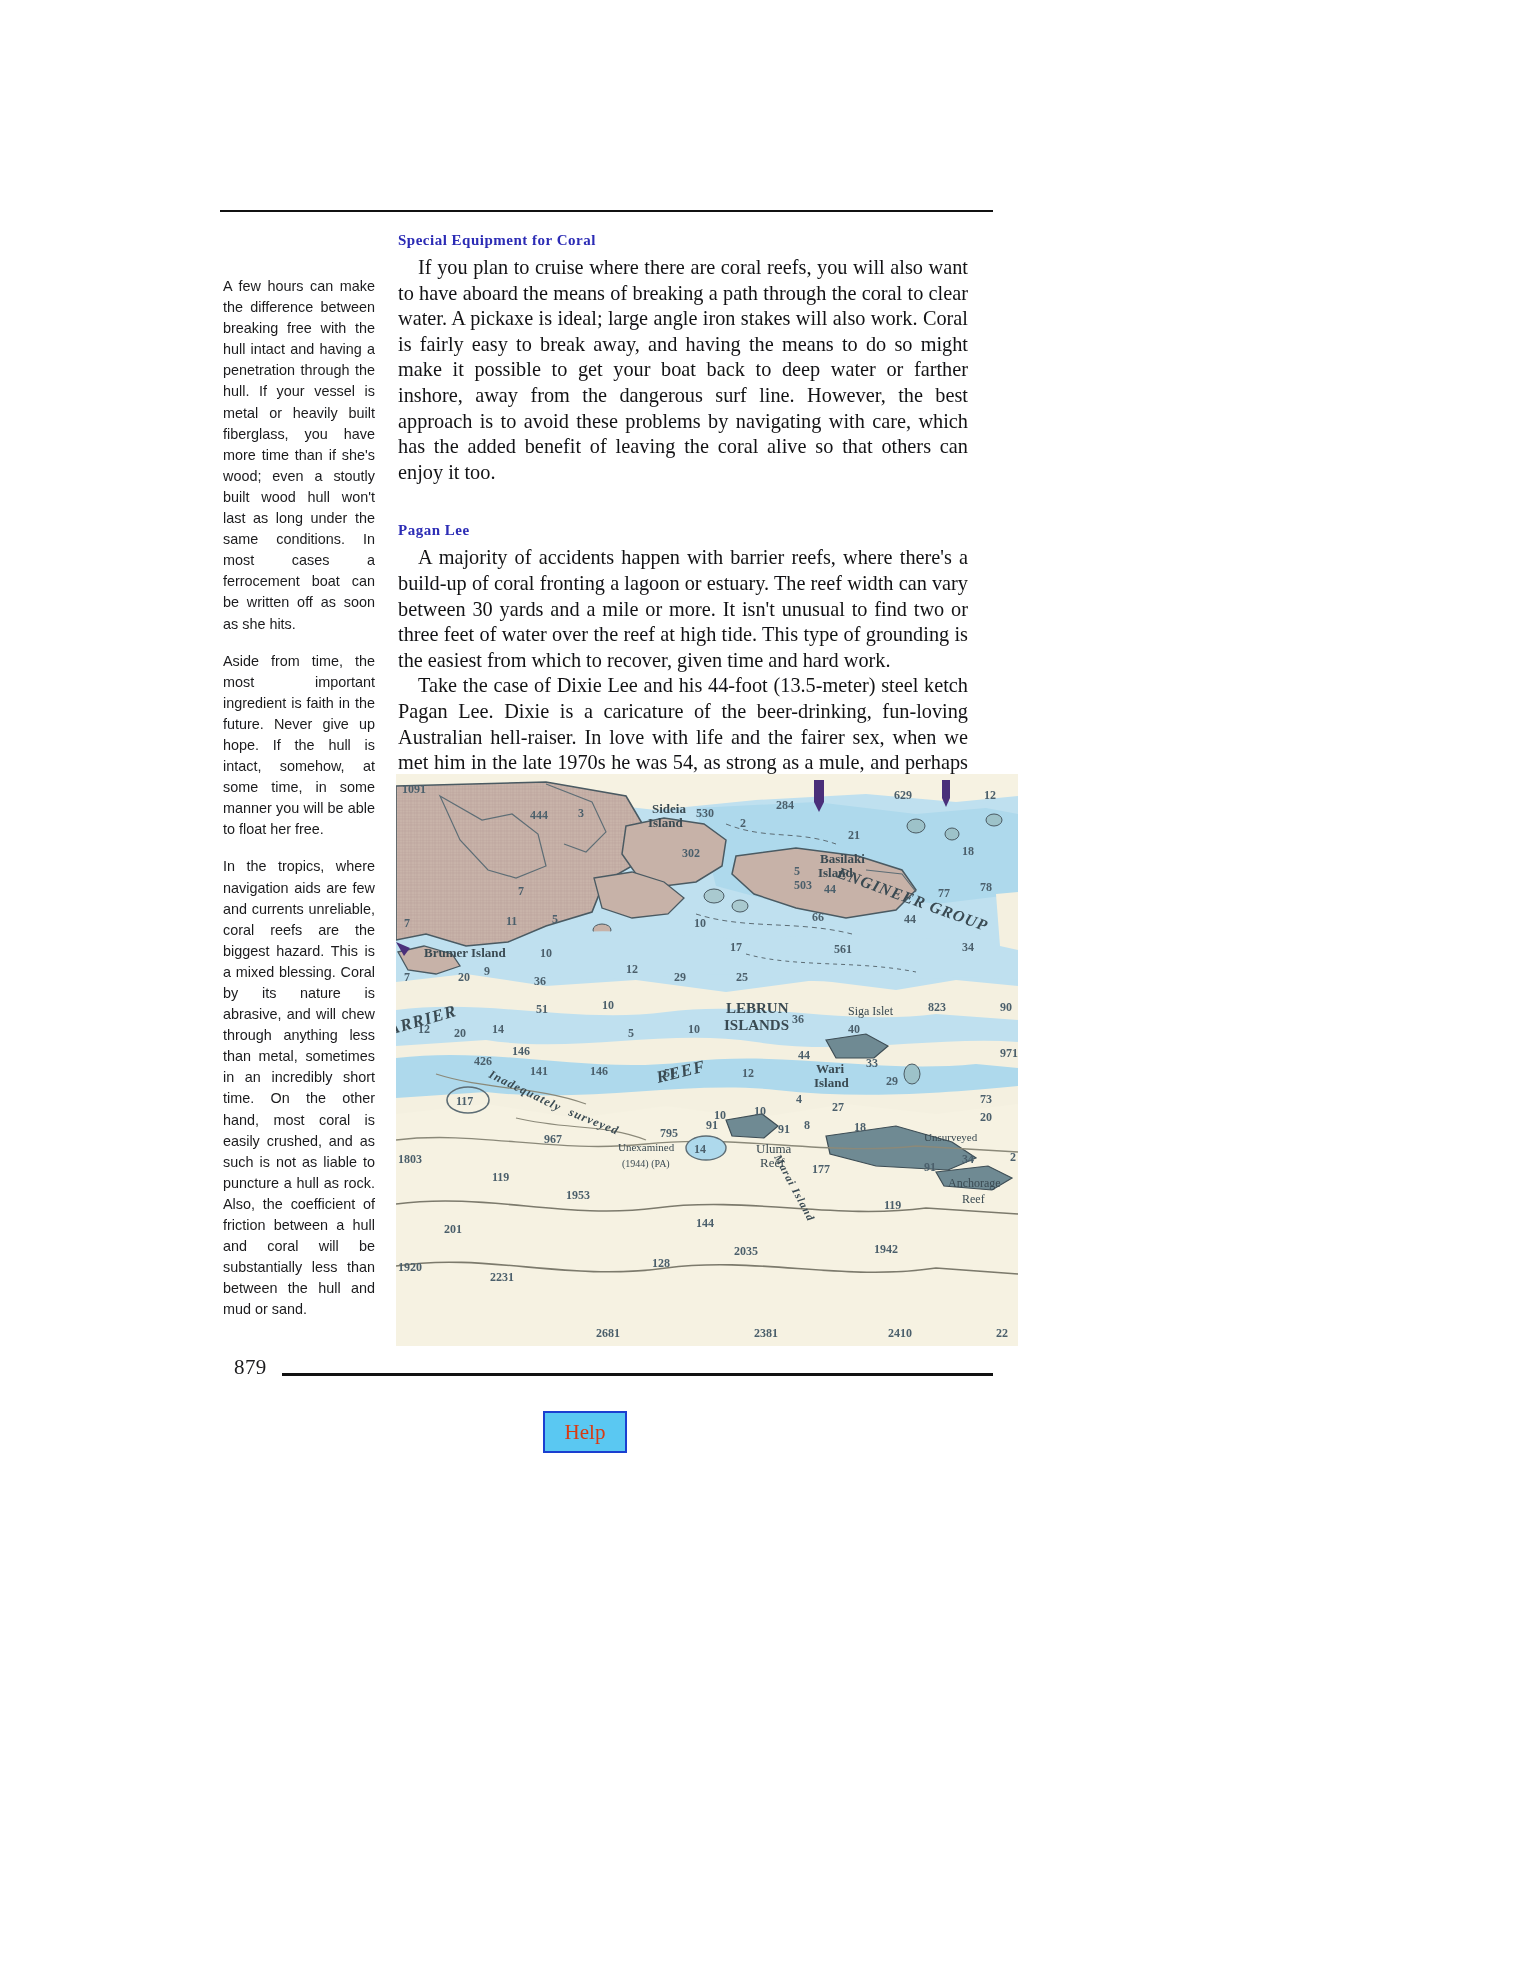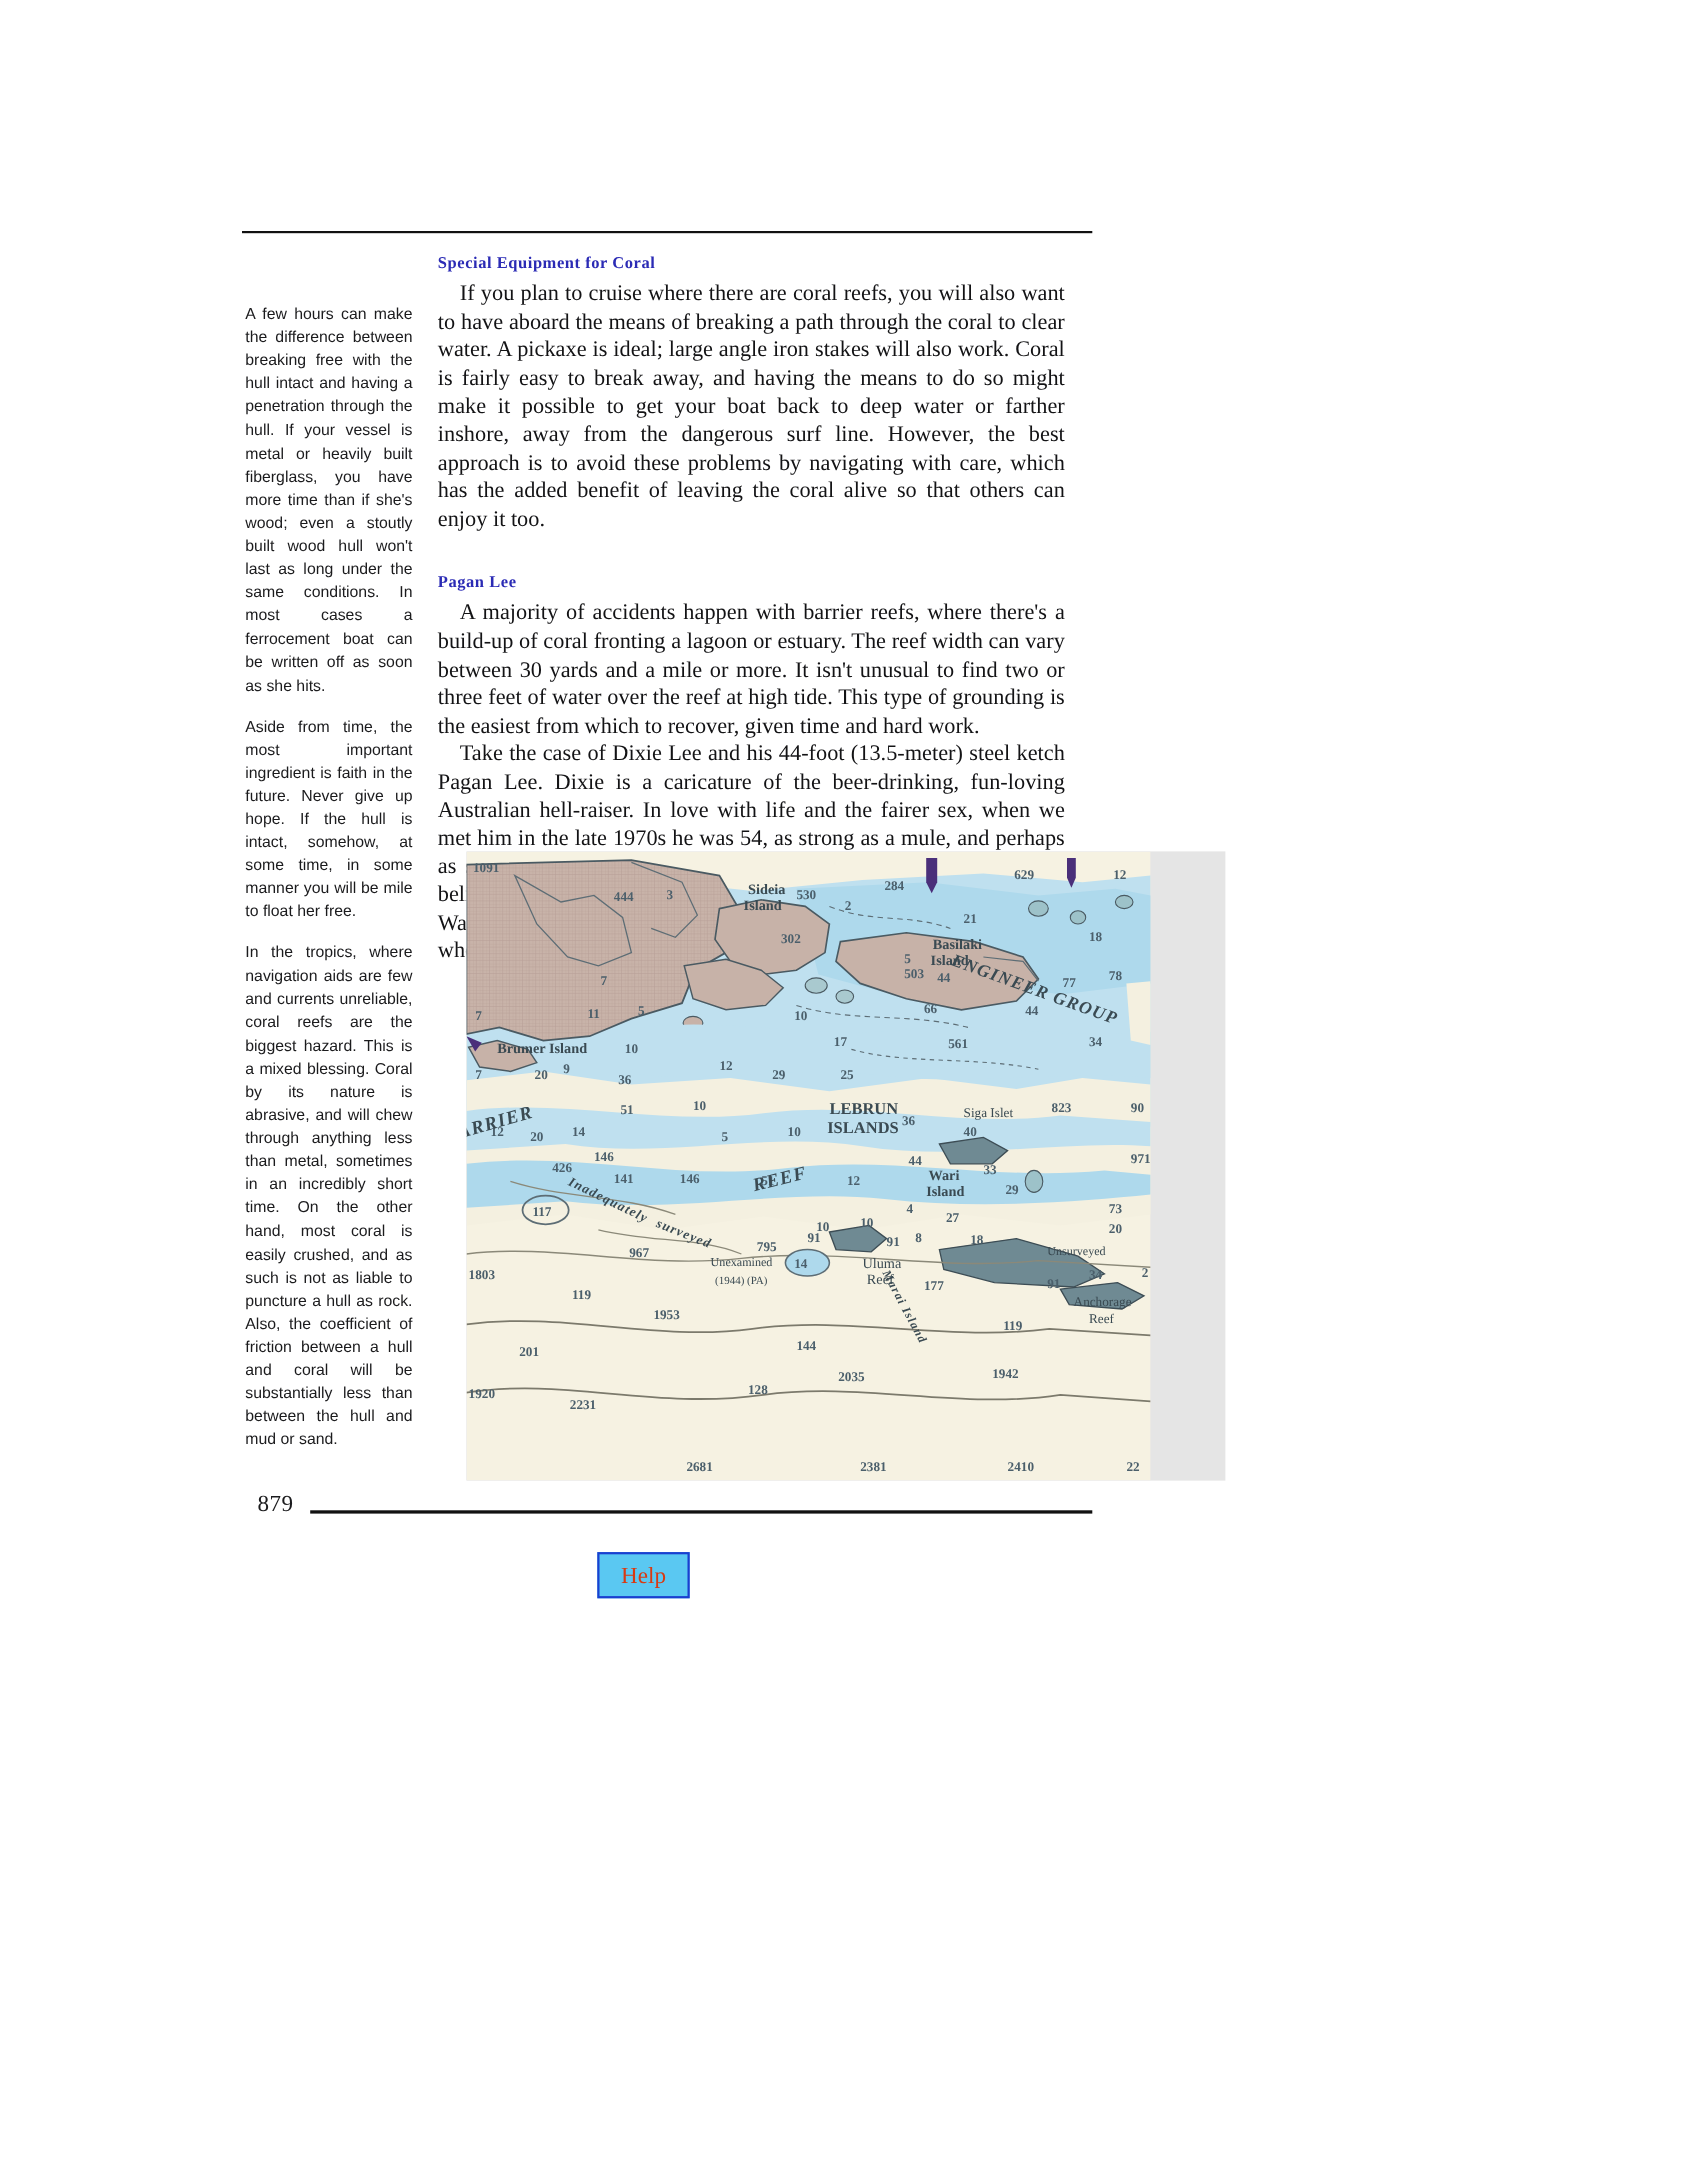--- a/index.html
+++ b/index.html
@@ -107,25 +107,25 @@
     text-justify: inter-word;
     text-indent: 20px;
     -webkit-hyphens: none;
     hyphens: none;
   }
   #main-col p + p { margin-top: 0; }
 
   
   #chart-figure {
     position: absolute;
-    left: 424px;
+    left: 396px;
     top: 774px;
-    width: 690px;
+    width: 622px;
     height: 572px;
-    background: #e5e5e5;
+    background: #737373;
     overflow: hidden;
     border: 0;
   }
   #chart-canvas { display: block; }
 
   
   #footer-rule {
     position: absolute;
     left: 282px;
     top: 1373px;
@@ -174,21 +174,21 @@
 <body>
 
 <div id="page-sheet">
 
   <div id="head-rule"></div>
 
   <div id="body-area">
 
     <div id="sidebar-col">
       <p>A few hours can make the difference between breaking free with the hull intact and having a penetration through the hull. If your vessel is metal or heavily built fiberglass, you have more time than if she's wood; even a stoutly built wood hull won't last as long under the same conditions. In most cases a ferrocement boat can be written off as soon as she hits.</p>
-      <p>Aside from time, the most important ingredient is faith in the future. Never give up hope. If the hull is intact, somehow, at some time, in some manner you will be mile to float her free.</p>
+      <p>Aside from time, the most important ingredient is faith in the future. Never give up hope. If the hull is intact, somehow, at some time, in some manner you will be able to float her free.</p>
       <p>In the tropics, where navigation aids are few and currents unreliable, coral reefs are the biggest hazard. This is a mixed blessing. Coral by its nature is abrasive, and will chew through anything less than metal, sometimes in an incredibly short time. On the other hand, most coral is easily crushed, and as such is not as liable to puncture a hull as rock. Also, the coefficient of friction between a hull and coral will be substantially less than between the hull and mud or sand.</p>
     </div>
 
     <div id="main-col">
       <h2>Special Equipment for Coral</h2>
       <p>If you plan to cruise where there are coral reefs, you will also want to have aboard the means of breaking a path through the coral to clear water. A pickaxe is ideal; large angle iron stakes will also work. Coral is fairly easy to break away, and having the means to do so might make it possible to get your boat back to deep water or farther inshore, away from the dangerous surf line. However, the best approach is to avoid these problems by navigating with care, which has the added benefit of leaving the coral alive so that others can enjoy it too.</p>
 
       <h2 class="second">Pagan Lee</h2>
       <p>A majority of accidents happen with barrier reefs, where there's a build-up of coral fronting a lagoon or estuary. The reef width can vary between 30 yards and a mile or more. It isn't unusual to find two or three feet of water over the reef at high tide. This type of grounding is the easiest from which to recover, given time and hard work.</p>
       <p>Take the case of Dixie Lee and his 44-foot (13.5-meter) steel ketch Pagan Lee. Dixie is a caricature of the beer-drinking, fun-loving Australian hell-raiser. In love with life and the fairer sex, when we met him in the late 1970s he was 54, as strong as a mule, and perhaps as stubborn. His twinkling blue eyes and great shock of white hair belied an exotic past as a coastwatcher in the Solomons during World War II, and weekly trips into the New Guinea highlands as a surveyor when we shared a Melanesian anchorage.</p>

